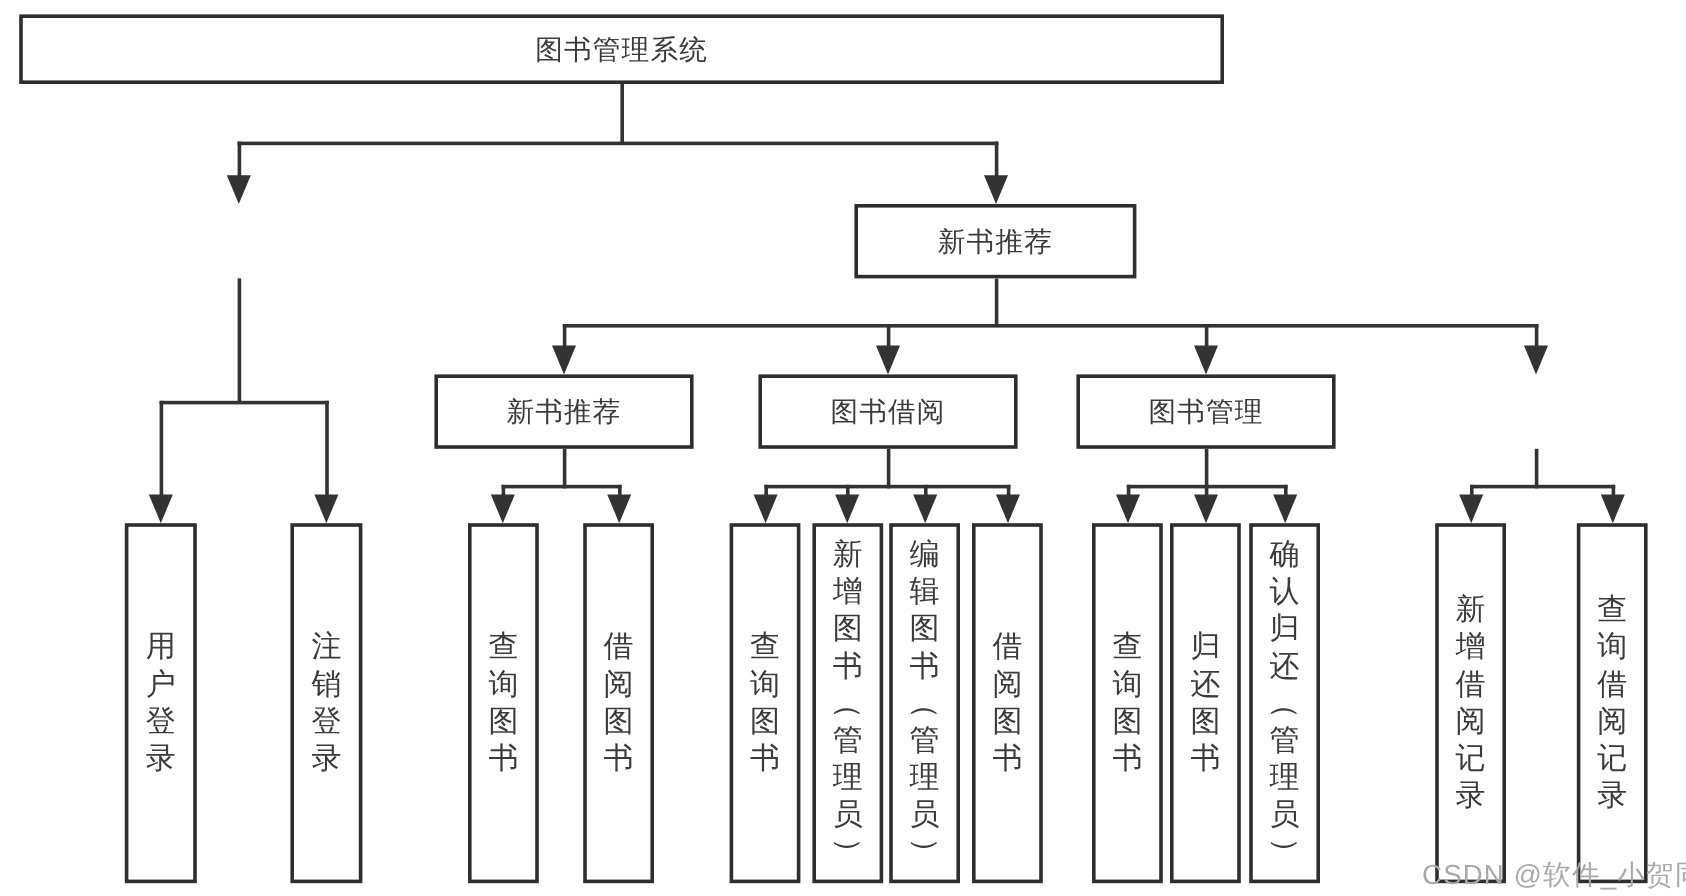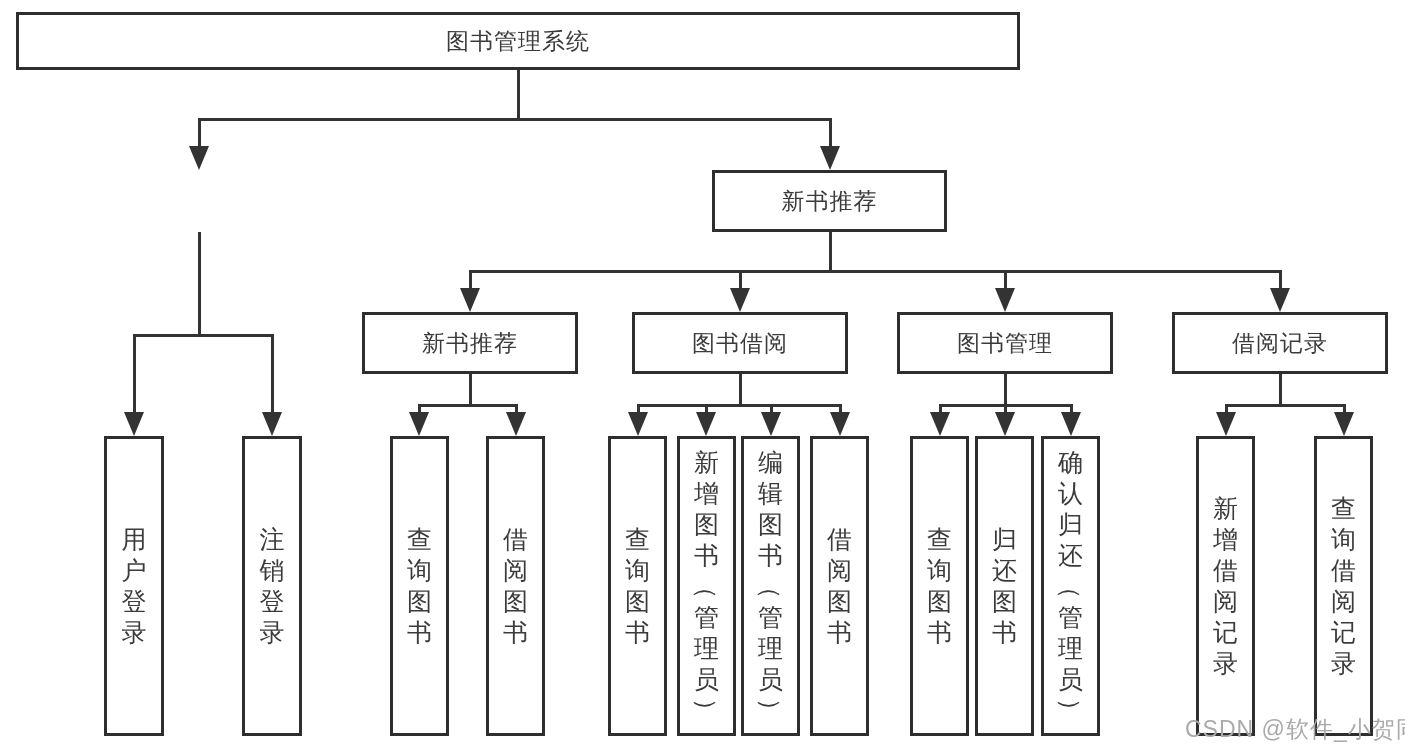--- a/index.html
+++ b/index.html
@@ -47,23 +47,20 @@
   </div>
 
   <div class="box h" style="left:362px;top:312px;width:216px;height:62px">
     <span>新书推荐</span>
   </div>
   <div class="box h" style="left:632px;top:312px;width:216px;height:62px">
     <span>图书借阅</span>
   </div>
   <div class="box h" style="left:897px;top:312px;width:216px;height:62px">
     <span>图书管理</span>
-  </div>
-  <div class="box h" style="left:1172px;top:312px;width:216px;height:62px">
-    <span>借阅记录</span>
   </div>
 
   <div class="box v" style="left:104px;top:436px;width:60px">
     <span class="vtext">
         <span>用</span>
         <span>户</span>
         <span>登</span>
         <span>录</span>
       </span>
   </div>

